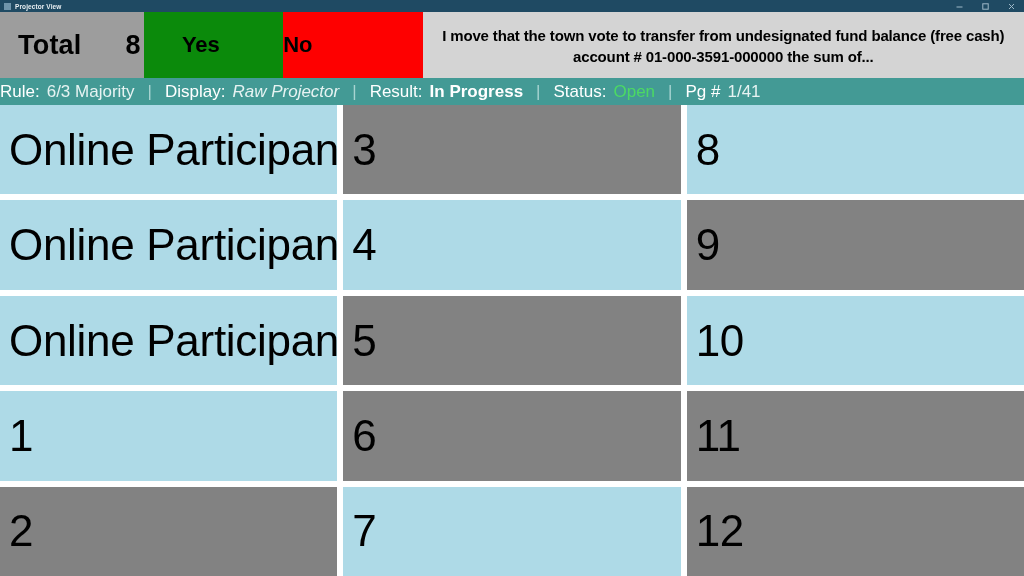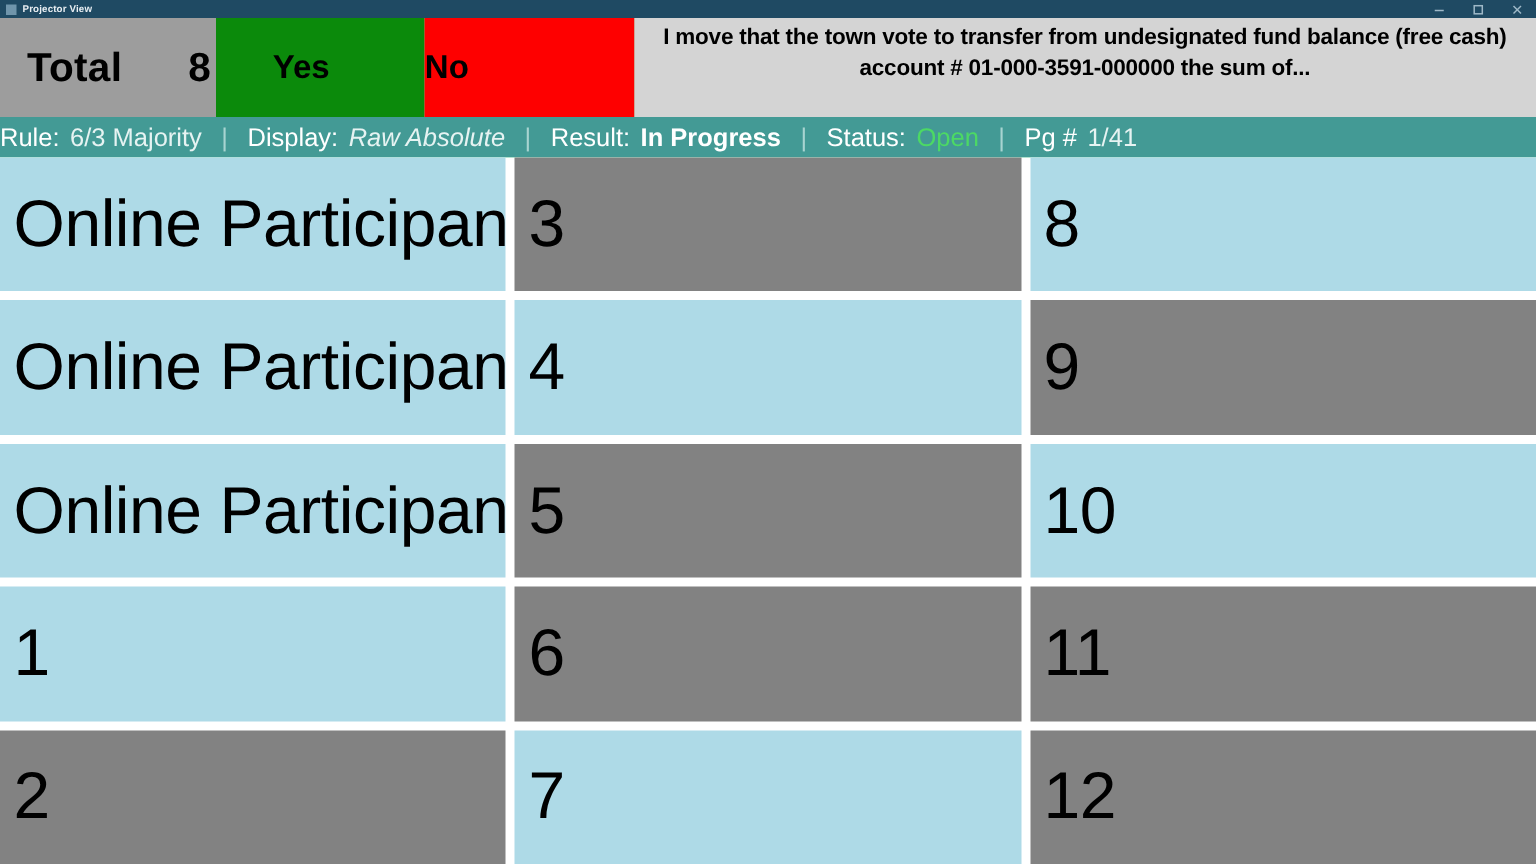--- a/index.html
+++ b/index.html
@@ -107,21 +107,21 @@
     font-size: 27px;
     font-weight: bold;
     color: #000;
     margin-left: 26px;
   }
   .motion {
     flex: 1 1 auto;
     background: #d4d4d4;
     height: 100%;
     box-sizing: border-box;
-    padding: 3px 6px 0 6px;
+    padding: 14px 6px 0 6px;
     display: flex;
     align-items: flex-start;
     justify-content: center;
   }
   .motion-text {
     font-size: 15px;
     font-weight: bold;
     color: #000;
     text-align: center;
     line-height: 1.38;
@@ -247,21 +247,21 @@
   </div>
 
   <div class="statusbar">
     <div class="status-seg">
       <span class="k">Rule:</span>
       <span class="v">6/3 Majority</span>
     </div>
     <span class="status-div">|</span>
     <div class="status-seg">
       <span class="k">Display:</span>
-      <span class="v italic">Raw Absolute</span>
+      <span class="v italic">Raw Projector</span>
     </div>
     <span class="status-div">|</span>
     <div class="status-seg">
       <span class="k">Result:</span>
       <span class="v bold">In Progress</span>
     </div>
     <span class="status-div">|</span>
     <div class="status-seg">
       <span class="k">Status:</span>
       <span class="v open">Open</span>

